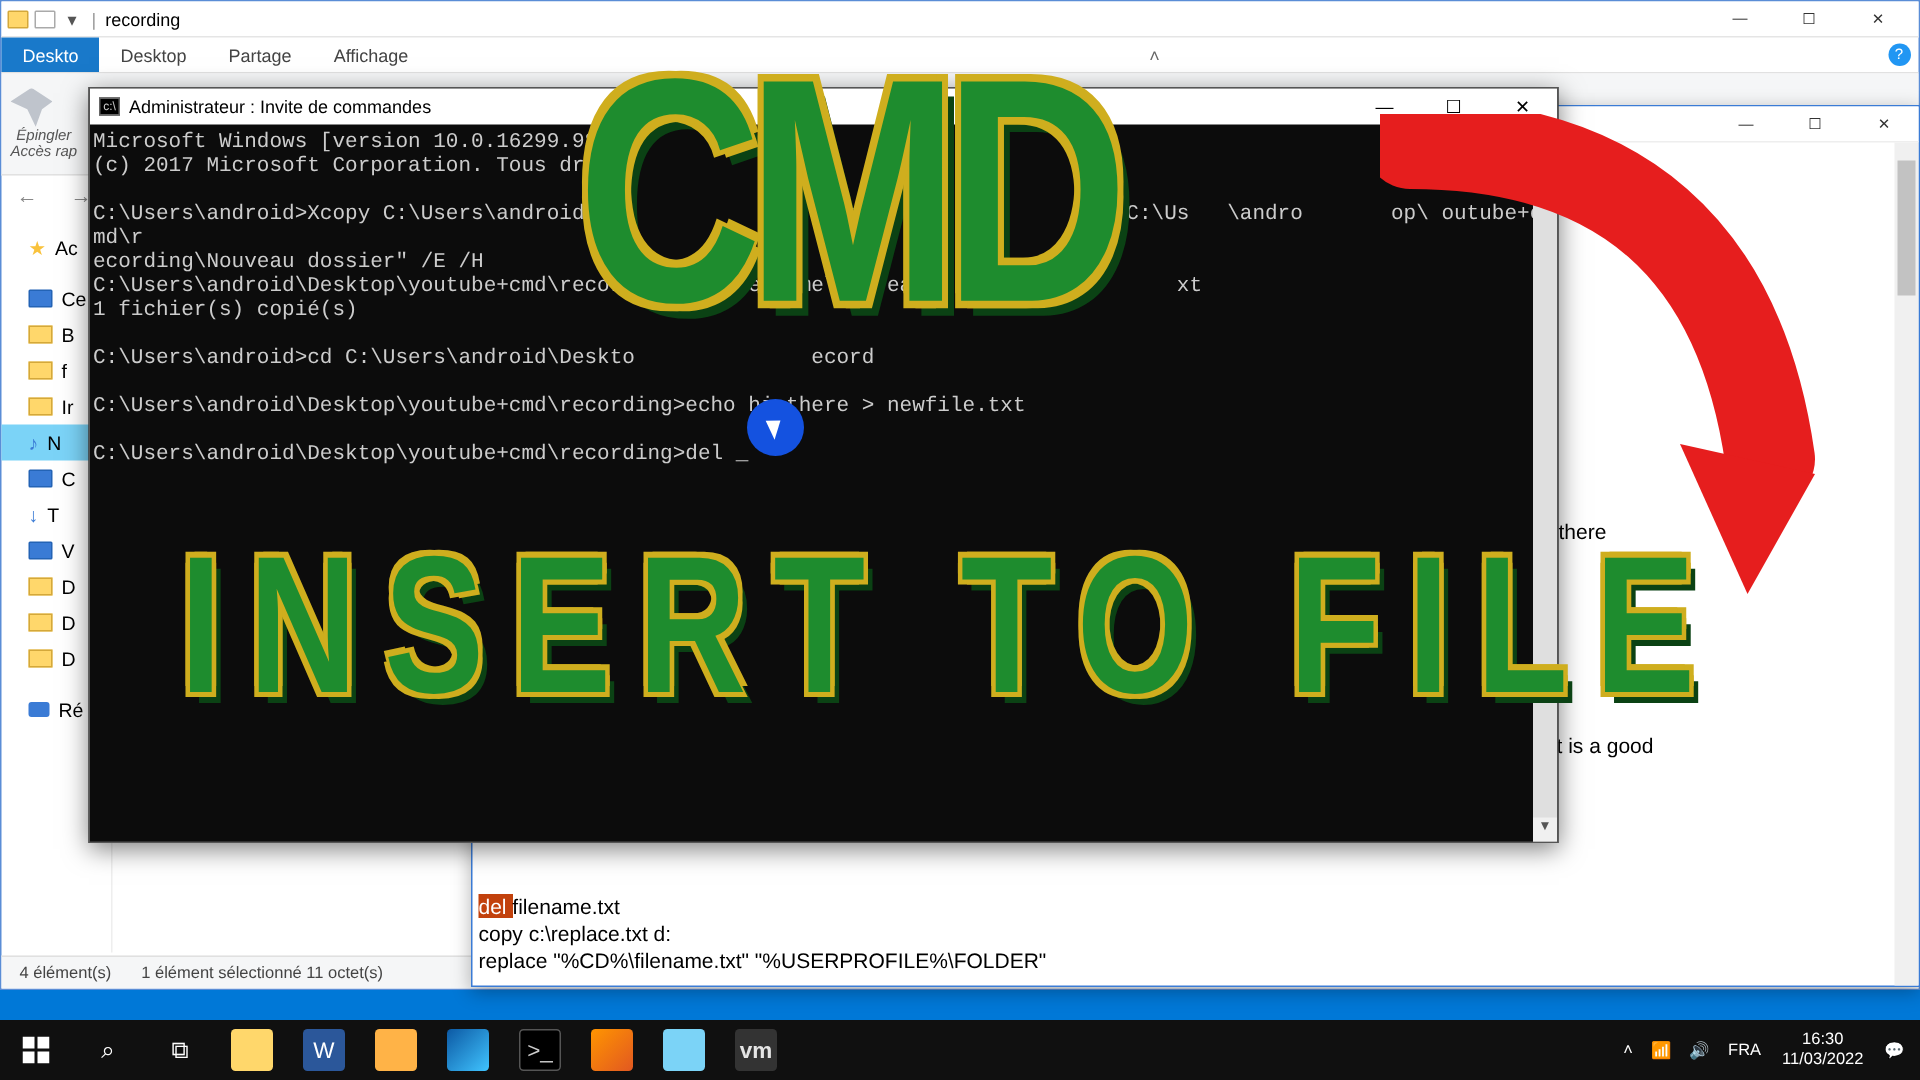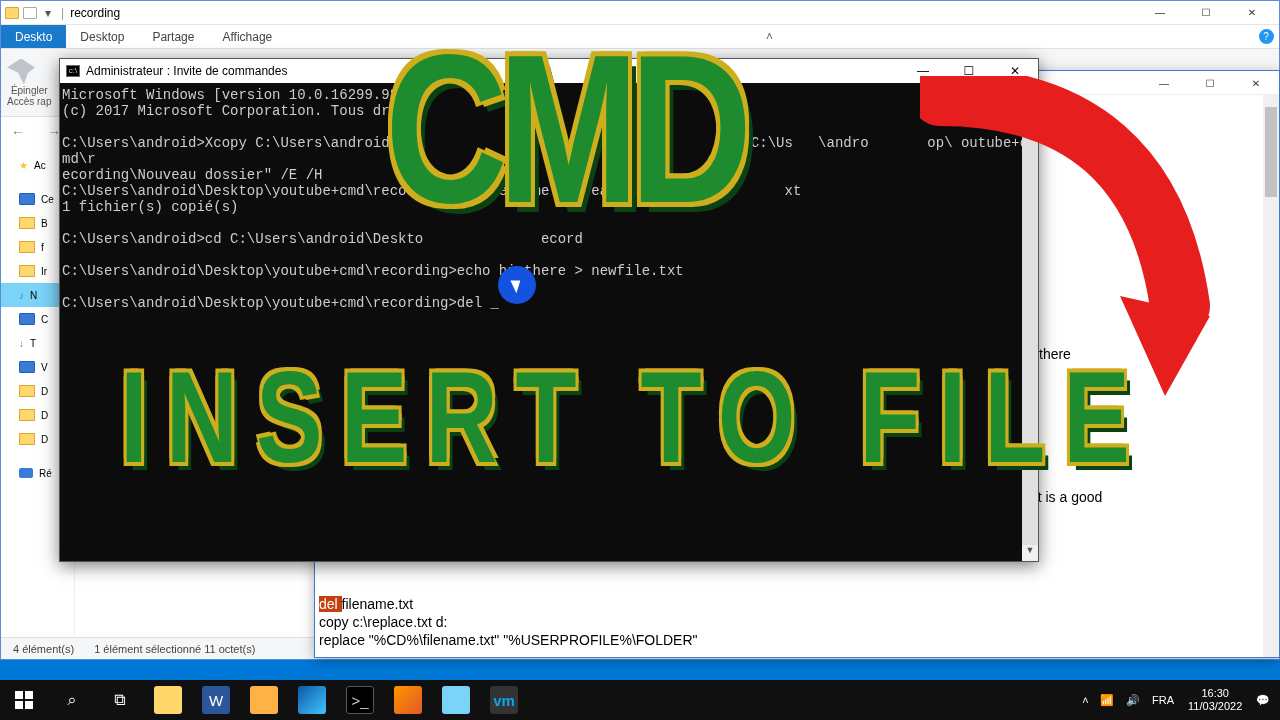--- a/index.html
+++ b/index.html
@@ -9,24 +9,24 @@
 .ex-titlebar .folder-ico{width:14px;height:12px;background:#ffd76b;border:1px solid #d4a83a;border-radius:1px;margin-right:4px;display:inline-block;}
 .ex-titlebar .divider{color:#999;margin:0 6px;}
 .ex-titlebar .win-btns{margin-left:auto;display:flex;}
 .ex-titlebar .win-btn{width:46px;height:22px;display:flex;align-items:center;justify-content:center;font-size:10px;color:#333;}
 .ex-ribbon-tabs{height:24px;display:flex;align-items:stretch;font-size:12px;border-bottom:1px solid #e1e1e1;}
 .ex-ribbon-tabs .tab{padding:0 14px;display:flex;align-items:center;color:#444;}
 .ex-ribbon-tabs .tab.file{background:#1979ca;color:#fff;}
 .ex-ribbon-tabs .help{margin-left:auto;width:26px;display:flex;align-items:center;justify-content:center;}
 .ex-ribbon-tabs .help-circle{width:15px;height:15px;border-radius:50%;background:#2196f3;color:#fff;font-size:10px;display:flex;align-items:center;justify-content:center;}
 .ex-ribbon-body{height:68px;background:#f5f6f7;border-bottom:1px solid #e1e1e1;display:flex;align-items:center;font-size:10px;color:#555;padding-left:6px;}
-.pin-block{text-align:center;margin-right:14px;}
+.pin-block{text-align:center;margin-right:14px;font-style:italic;}
 .pin-block .pin{width:28px;height:26px;background:#bfc4cc;clip-path:polygon(50% 0,100% 35%,75% 55%,60% 100%,40% 55%,0 35%);}
 .ex-body{position:absolute;left:0;top:116px;right:0;bottom:24px;display:flex;}
-.sidepane{width:74px;border-right:1px solid #eee;padding-top:36px;font-size:10px;}
+.sidepane{width:74px;border-right:1px solid #eee;padding-top:36px;font-size:13px;}
 .sp-item{display:flex;align-items:center;height:24px;padding-left:18px;white-space:nowrap;}
 .sp-item.star::before{content:"★";color:#f9c23c;margin-right:6px;}
 .sp-item.pc::before{content:"";width:14px;height:10px;background:#3a7bd5;border:1px solid #2363b5;margin-right:6px;border-radius:1px;display:inline-block;}
 .sp-item.folder::before{content:"";width:14px;height:10px;background:#ffd76b;border:1px solid #d4a83a;margin-right:6px;display:inline-block;}
 .sp-item.note::before{content:"♪";color:#3a7bd5;margin-right:6px;}
 .sp-item.dl::before{content:"↓";color:#3a7bd5;margin-right:6px;}
 .sp-item.net::before{content:"";width:14px;height:10px;background:#3a7bd5;border-radius:2px;margin-right:6px;display:inline-block;}
 .ex-nav{position:absolute;left:6px;top:118px;display:flex;align-items:center;gap:14px;}
 .ex-nav .navbtn{width:22px;height:22px;display:flex;align-items:center;justify-content:center;color:#888;font-size:14px;}
 .notepad{position:absolute;left:314px;top:70px;width:966px;height:588px;background:#fff;border:1px solid #3a7bd5;box-shadow:0 3px 12px rgba(0,0,0,.3);}
@@ -66,21 +66,21 @@
 .taskbar .tray{margin-left:auto;display:flex;align-items:center;color:#fff;font-size:11px;padding-right:4px;}
 .taskbar .tray .item{padding:0 6px;}
 .taskbar .clock{text-align:center;line-height:13px;padding:0 8px;}
 .taskbar .tb-ico{width:28px;height:28px;border-radius:3px;display:flex;align-items:center;justify-content:center;font-size:15px;}
 .ffx{background:linear-gradient(135deg,#ff9500,#e25821);border-radius:50%;}
 .edg{background:linear-gradient(135deg,#0c59a4,#40c4ff);border-radius:50%;}
 .fold{background:#ffd76b;}
 .cmdico{background:#000;border:1px solid #555;font-size:10px;color:#ccc;}
 .word{background:#2b579a;color:#fff;}
 .note{background:#7bd3f7;}
-.vm{background:#333;color:#0ea5e9;font-size:9px;font-weight:bold;}
+.vm{background:#333;color:#e5e5e5;font-size:9px;font-weight:bold;}
 </style>
 </head>
 <body>
 
 <div class="explorer">
   <div class="ex-titlebar">
     <span class="folder-ico"></span>
     <span class="folder-ico" style="background:#fff;border-color:#aaa;"></span>
     <span style="margin:0 4px;color:#555;">▾</span>
     <span class="divider">|</span>

